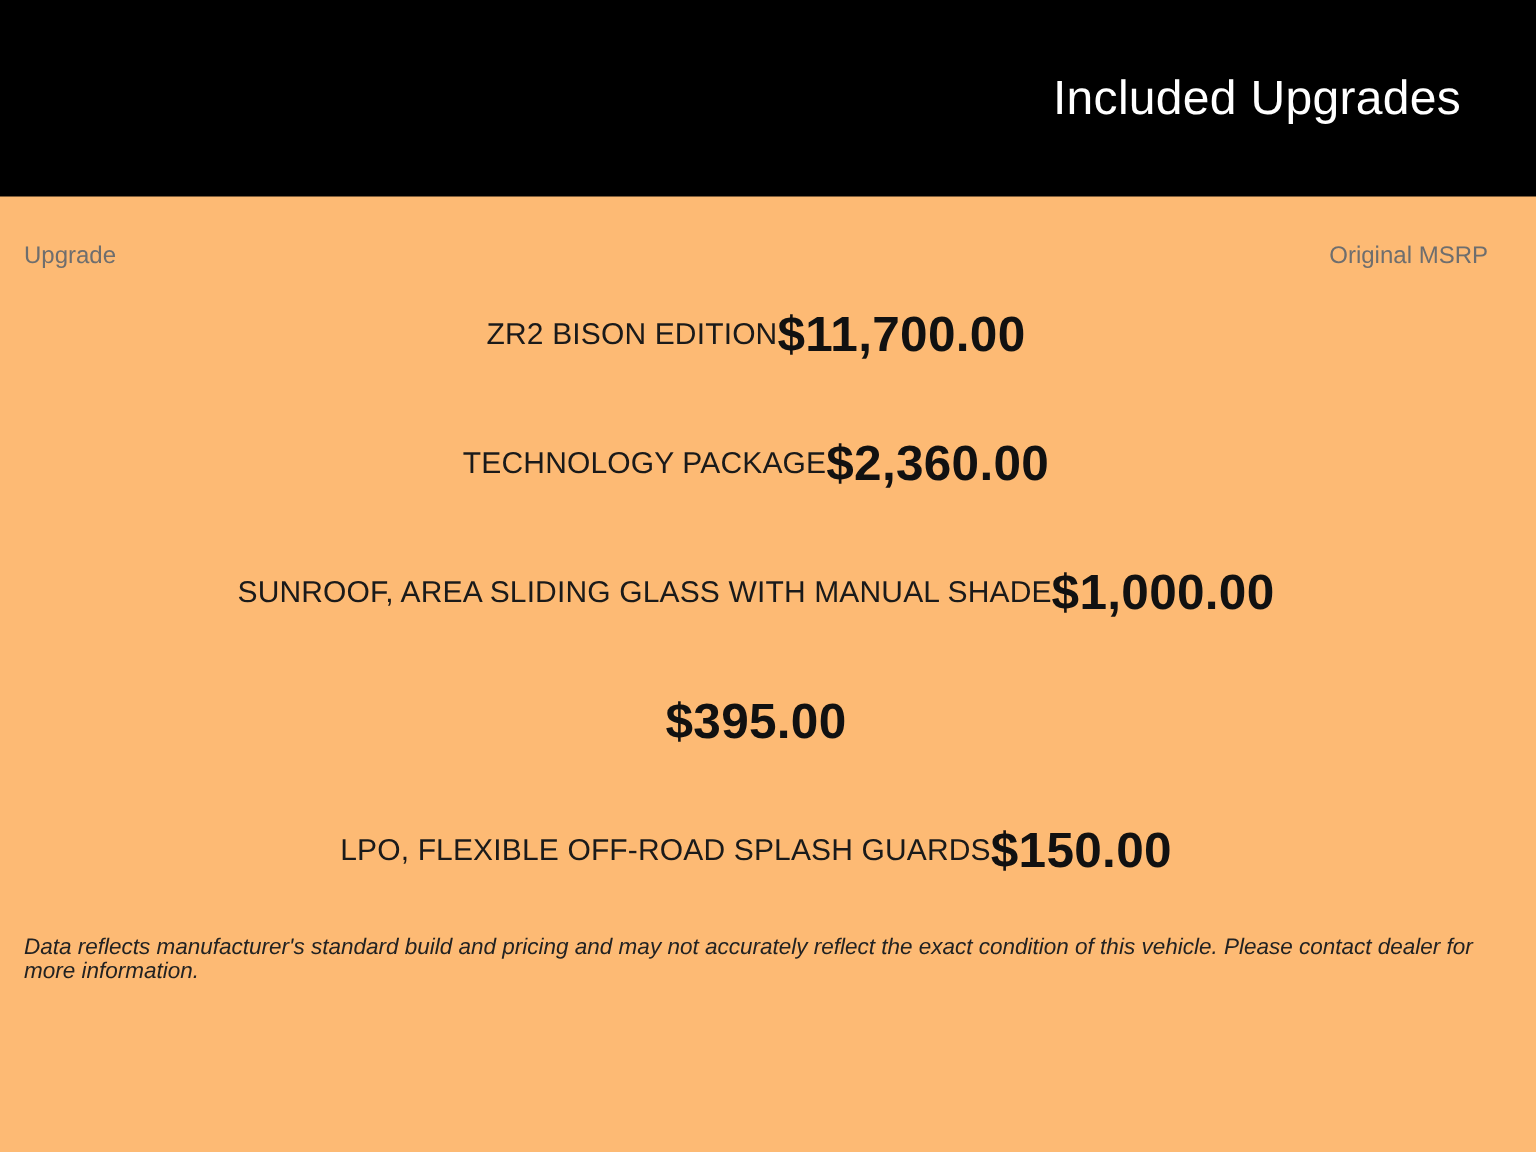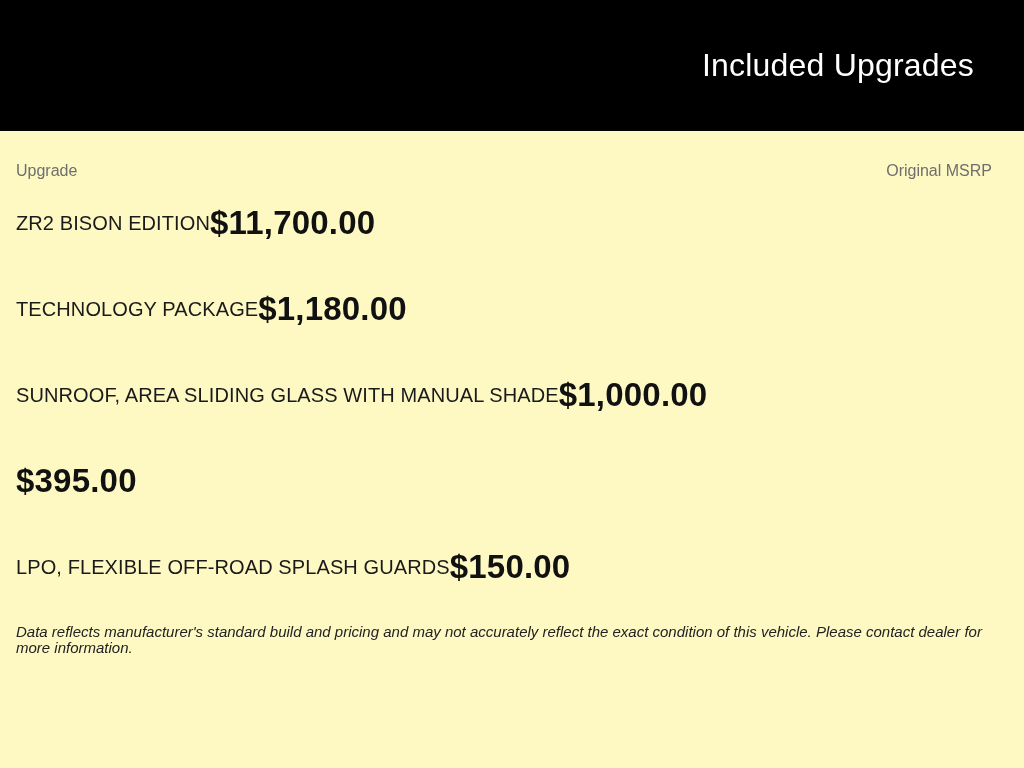--- a/index.html
+++ b/index.html
@@ -4,21 +4,21 @@
 <style>
   html, body {
     margin: 0;
     padding: 0;
     background: #ffffff;
     font-family: "Liberation Sans", sans-serif;
   }
   .page {
     width: 1024px;
     height: 768px;
-    background: #fef9c3;
+    background: #fdba74;
     overflow: hidden;
     box-sizing: border-box;
   }
   .app-header {
     height: 131px;
     background: #000000;
     display: flex;
     align-items: center;
     justify-content: flex-end;
     padding-right: 50px;
@@ -42,21 +42,21 @@
     color: #6e6e6e;
     font-size: 16px;
     line-height: 19px;
     gap: 36px;
   }
   .rows {
     margin-top: 0;
   }
   .upgrade-row {
     display: flex;
-    justify-content: flex-start;
+    justify-content: center;
     align-items: center;
     min-height: 86px;
   }
   .upgrade-name {
     font-size: 20px;
     line-height: 24px;
     color: #1a1a1a;
     max-width: 555px;
     letter-spacing: 0.1px;
   }
@@ -93,21 +93,21 @@
 
     <div class="rows">
 
       <div class="upgrade-row">
         <div class="upgrade-name">ZR2 BISON EDITION</div>
         <div class="msrp-value">$11,700.00</div>
       </div>
 
       <div class="upgrade-row">
         <div class="upgrade-name">TECHNOLOGY PACKAGE</div>
-        <div class="msrp-value">$1,180.00</div>
+        <div class="msrp-value">$2,360.00</div>
       </div>
 
 
       <div class="upgrade-row">
         <div class="upgrade-name">SUNROOF, AREA SLIDING GLASS WITH MANUAL SHADE</div>
         <div class="msrp-value">$1,000.00</div>
       </div>
 
       <div class="upgrade-row">
         <div class="msrp-value">$395.00</div>

